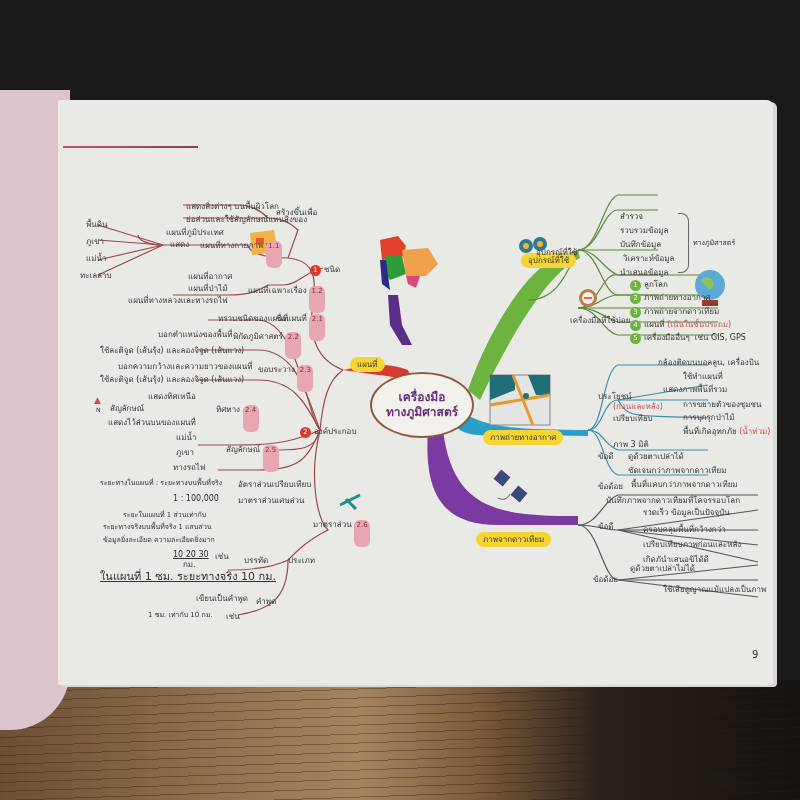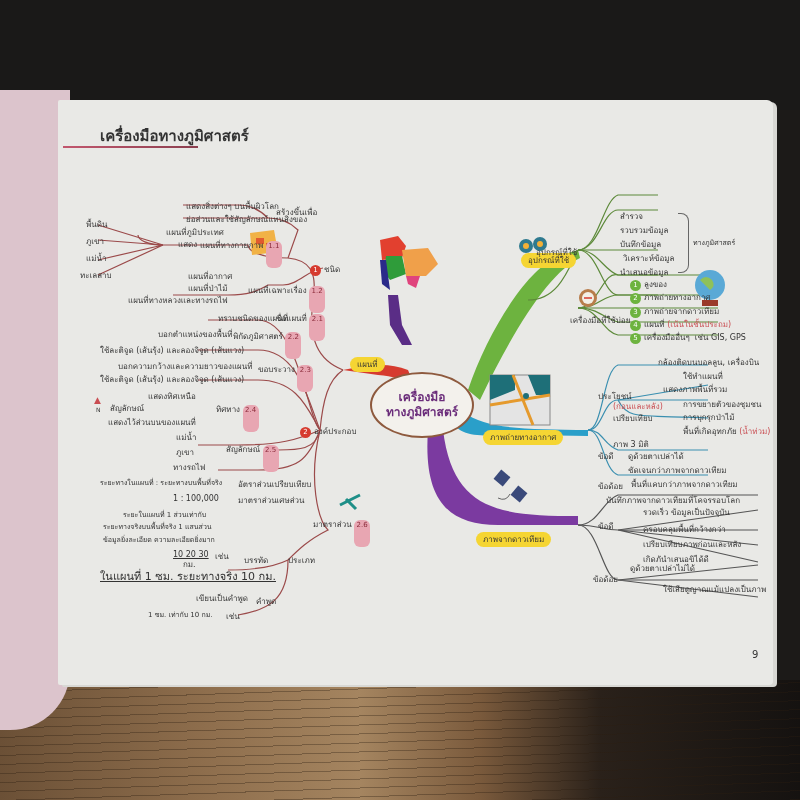--- a/index.html
+++ b/index.html
@@ -32,21 +32,20 @@
 </head>
 <body>
 
 <div class="bg-top"></div>
 <div class="wood"></div>
 <div class="wood-grain"></div>
 <div class="cover"></div>
 
 <div class="page">
  <div class="page-inner">
-  <div class="title">เครื่องมือทางภูมิศาสตร์</div>
   <div class="title-line"></div>
 
   <svg class="branches" width="715" height="585">
 
     <path d="M350 270 C 330 262, 310 265, 285 270 L 320 275 C 335 276, 345 280, 355 282 Z" fill="#d63b2f"></path>
     <path d="M410 290 C 430 230, 470 170, 495 160 C 505 155, 512 152, 520 150 L 522 158 C 495 170, 460 220, 422 300 Z" fill="#6db33f"></path>
     <path d="M395 320 C 400 340, 430 335, 470 335 L 530 336 L 530 330 C 470 329, 430 330, 405 312 Z" fill="#2a9fc9"></path>
     <path d="M370 330 C 365 400, 390 425, 440 425 L 520 425 L 520 416 C 440 416, 395 410, 385 330 Z" fill="#7b3aa0"></path>
 
     <g fill="none" stroke="#9b4a4a" stroke-width="1.2">
@@ -160,21 +159,21 @@
 
   <div class="label-pill" style="left:292px;top:257px;">แผนที่</div>
   <div class="label-pill" style="left:463px;top:153px;">อุปกรณ์ที่ใช้</div>
   <div class="label-pill" style="left:425px;top:330px;">ภาพถ่ายทางอากาศ</div>
   <div class="label-pill" style="left:418px;top:432px;">ภาพจากดาวเทียม</div>
 
   <div class="t" style="left:128px;top:102px;">แสดงสิ่งต่างๆ บนพื้นผิวโลก</div>
   <div class="t" style="left:128px;top:115px;">ย่อส่วนและใช้สัญลักษณ์แทนสิ่งของ</div>
   <div class="t" style="left:218px;top:108px;">สร้างขึ้นเพื่อ</div>
   <div class="t" style="left:108px;top:128px;text-align:right;">แผนที่ภูมิประเทศ</div>
-  <div class="t" style="left:120px;top:140px;">แสดง</div>
+  <div class="t" style="left:112px;top:140px;">แสดง</div>
   <div class="t" style="left:28px;top:120px;">พื้นดิน</div>
   <div class="t" style="left:28px;top:137px;">ภูเขา</div>
   <div class="t" style="left:28px;top:154px;">แม่น้ำ</div>
   <div class="t" style="left:22px;top:171px;">ทะเลสาบ</div>
   <div class="t" style="left:142px;top:141px;">
     <span>แผนที่ทางกายภาพ</span> <span class="badge">1.1</span>
   </div>
   <div class="t" style="left:252px;top:165px;">
     <span class="num r">1</span><span>ชนิด</span>
   </div>
@@ -241,21 +240,21 @@
   <div class="t" style="left:478px;top:148px;">อุปกรณ์ที่ใช้</div>
   <div class="t" style="left:562px;top:112px;">สำรวจ</div>
   <div class="t" style="left:562px;top:126px;">รวบรวมข้อมูล</div>
   <div class="t" style="left:562px;top:140px;">บันทึกข้อมูล</div>
   <div class="t" style="left:565px;top:154px;">วิเคราะห์ข้อมูล</div>
   <div class="t" style="left:562px;top:168px;">นำเสนอข้อมูล</div>
   <div class="bracket"></div>
   <div class="t" style="left:635px;top:138px;font-size:7px;">ทางภูมิศาสตร์</div>
 
   <div class="t" style="left:512px;top:216px;">เครื่องมือที่ใช้บ่อย</div>
-  <div class="t" style="left:572px;top:180px;"><span class="num g">1</span><span>ลูงของ</span></div>
+  <div class="t" style="left:572px;top:180px;"><span class="num g">1</span><span>ลูกโลก</span></div>
   <div class="t" style="left:572px;top:193px;"><span class="num g">2</span><span>ภาพถ่ายทางอากาศ</span></div>
   <div class="t" style="left:572px;top:207px;"><span class="num g">3</span><span>ภาพถ่ายจากดาวเทียม</span></div>
   <div class="t" style="left:572px;top:220px;"><span class="num g">4</span><span>แผนที่</span> <span class="red">(เน้นในชั้นประถม)</span></div>
   <div class="t" style="left:572px;top:233px;"><span class="num g">5</span><span>เครื่องมืออื่นๆ</span> &nbsp;<span>เช่น GIS, GPS</span></div>
 
   <div class="t" style="left:600px;top:258px;">กล้องติดบนบอลลูน, เครื่องบิน</div>
   <div class="t" style="left:540px;top:292px;">ประโยชน์</div>
   <div class="t" style="left:625px;top:272px;">ใช้ทำแผนที่</div>
   <div class="t" style="left:605px;top:285px;">แสดงภาพพื้นที่รวม</div>
   <div class="t red" style="left:555px;top:302px;">(ก่อนและหลัง)</div>

